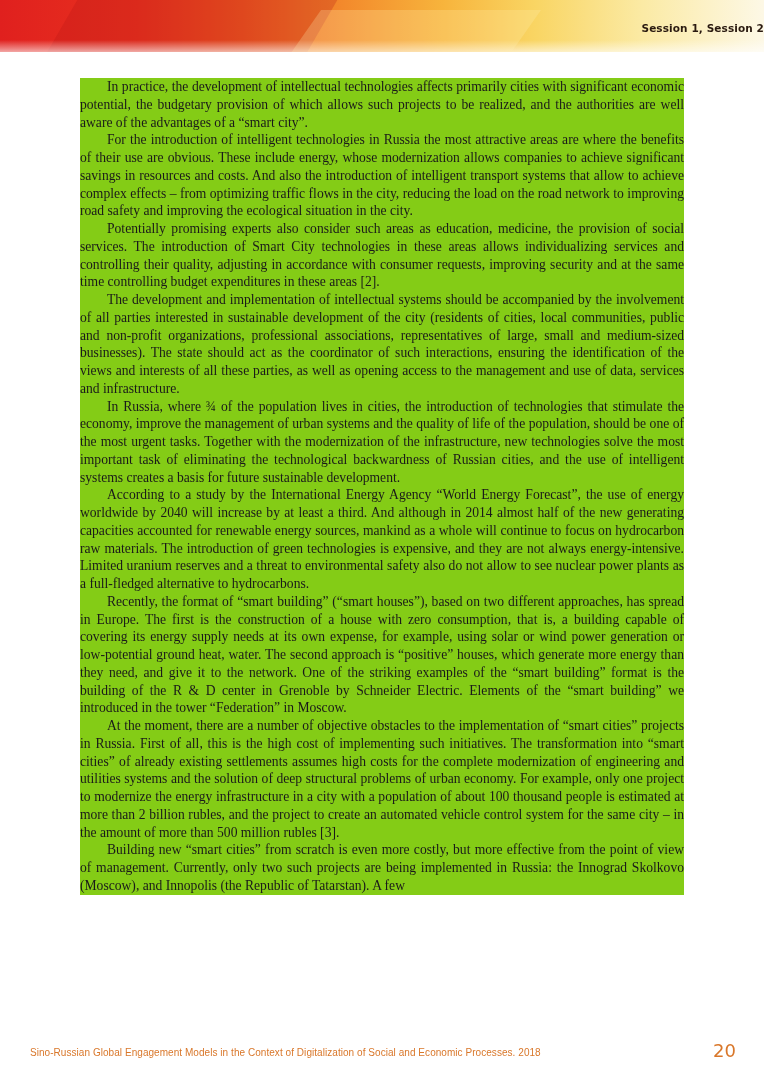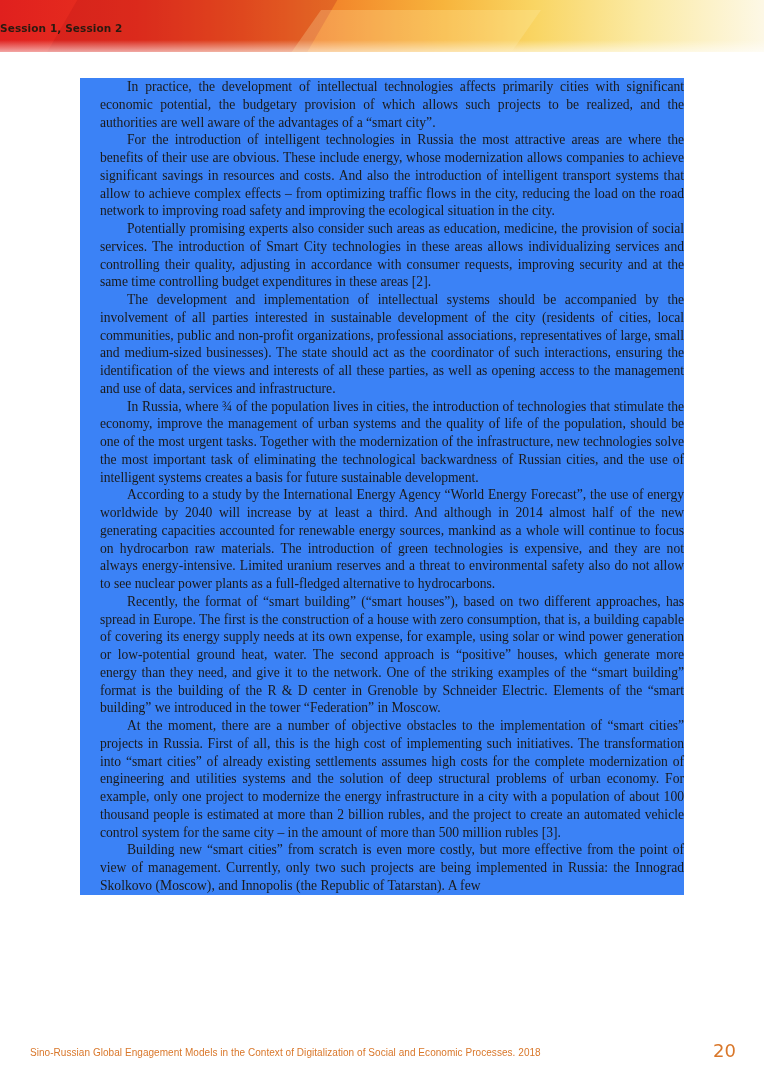--- a/index.html
+++ b/index.html
@@ -18,31 +18,31 @@
     }
     .header-band::after {
       content: ""; position: absolute; left: 300px; top: 10px; width: 220px; height: 60px;
       background: rgba(255, 240, 180, 0.25); transform: skewX(-35deg);
     }
     .header-fade {
       position: absolute; left: 0; top: 40px; width: 764px; height: 12px;
       background: linear-gradient(180deg, rgba(255,255,255,0) 0%, rgba(255,255,255,0.6) 100%);
     }
     .header-title {
-      position: absolute; left: 0; width: 764px; top: 22px; text-align: left;
+      position: absolute; left: 0; width: 764px; top: 22px; text-align: right;
       font-family: "DejaVu Sans", sans-serif; font-size: 10.5px; font-weight: bold;
       color: #2a1a10; letter-spacing: 0.1px; z-index: 2;
     }
     .body-text {
       position: absolute; left: 80px; top: 78px; width: 604px;
       font-family: "Liberation Serif", serif; font-size: 13.6px; line-height: 17.75px;
       color: #1a1a1a; text-align: justify;
     }
     .para {
-      margin: 0; text-indent: 27px; background: #3b82f6; padding-left: 20px;
+      margin: 0; text-indent: 27px; background: #84cc16;
     }
     .footer-text {
       position: absolute; left: 30px; top: 1047px;
       font-family: Liberation Sans, sans-serif; font-size: 10px; color: #d9772a;
       letter-spacing: 0.05px; white-space: nowrap;
     }
     .page-number {
       position: absolute; left: 713px; top: 1040px;
       font-family: "DejaVu Sans", sans-serif; font-size: 18px; color: #d9772a; text-align: center;
     }

